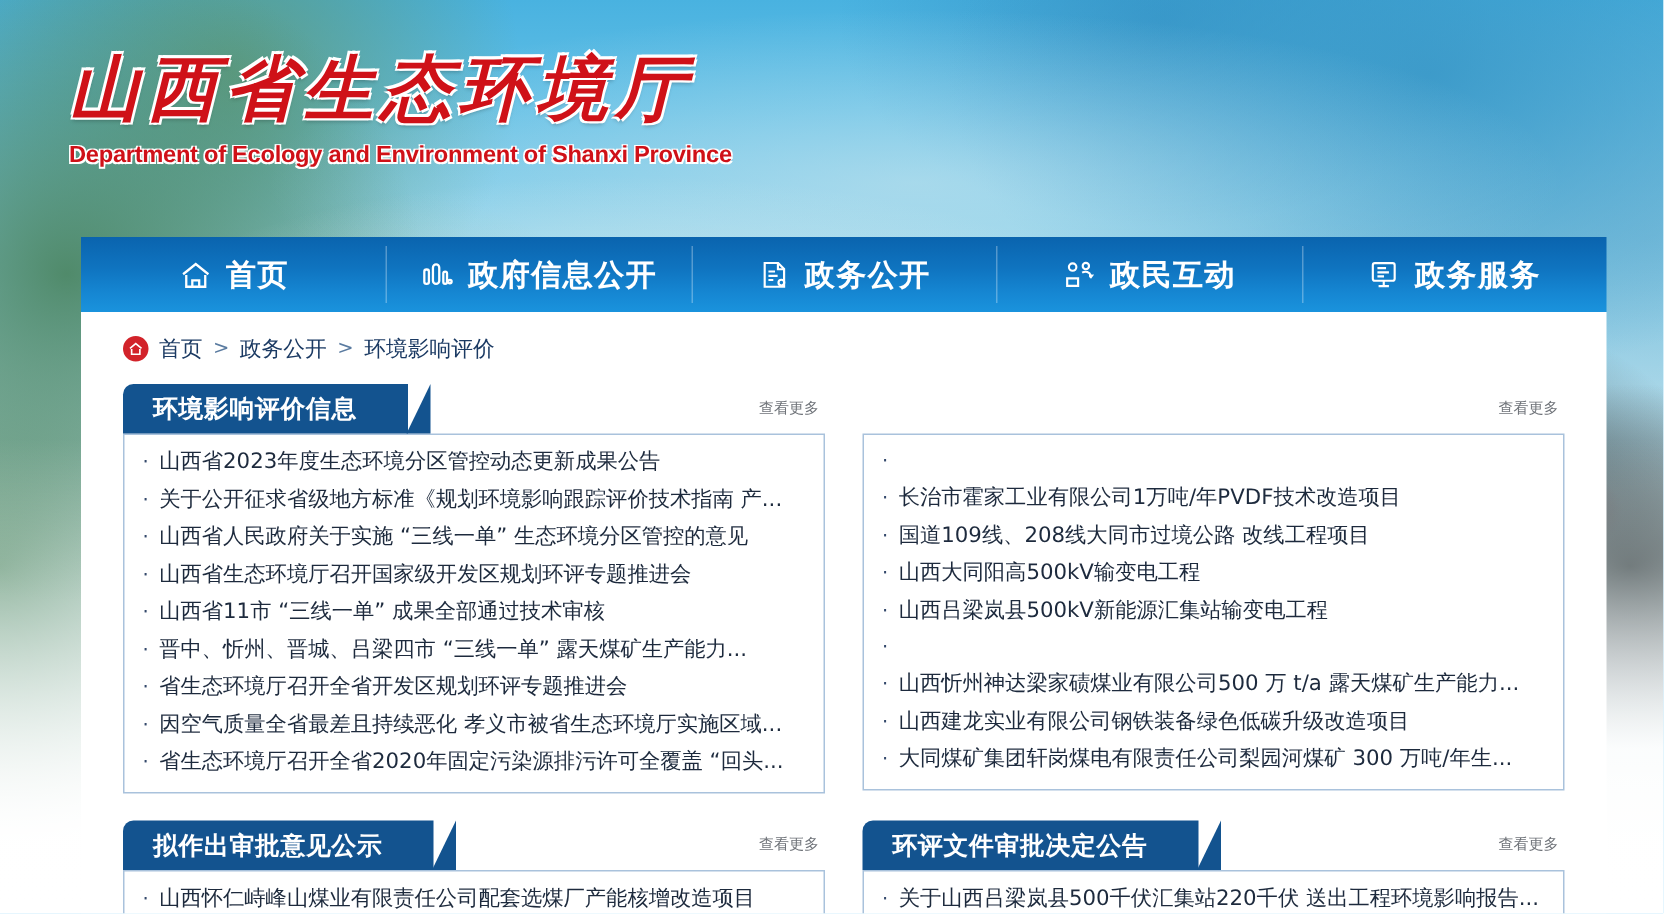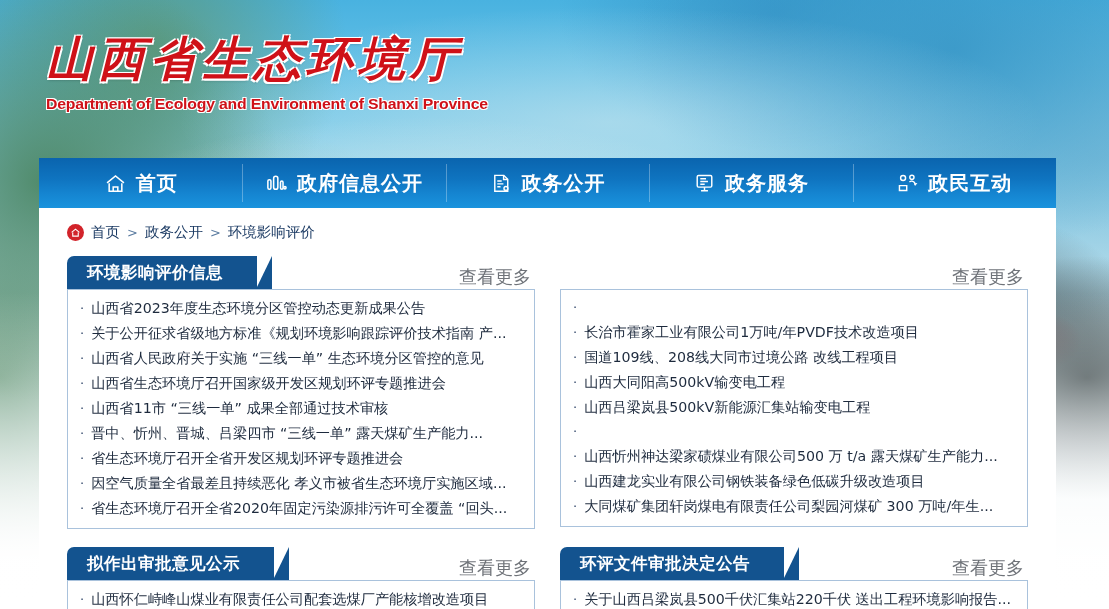--- a/index.html
+++ b/index.html
@@ -100,21 +100,21 @@
     color: #cf1118;
     text-shadow: 1px 1px 0 #fff, -1px 1px 0 #fff, 1px -1px 0 #fff, -1px -1px 0 #fff;
     white-space: nowrap;
     transform: scaleX(1.02);
     transform-origin: left center;
   }
 
   
   .shell {
     position: absolute;
-    left: 39px; top: 158px;
+    left: 54px; top: 158px;
     width: 1017px;
     height: 451px;
   }
 
   
   .nav {
     display: flex;
     height: 50px;
     background: linear-gradient(180deg, #0a64ae 0%, #0f74c0 42%, #1585d1 72%, #1a93dd 100%);
   }
@@ -212,21 +212,21 @@
     right: -15px; top: 0;
     width: 0; height: 0;
     border-style: solid;
     border-width: 0 0 33px 16px;
     border-color: transparent transparent #13538f transparent;
   }
   .panel-more {
     position: absolute;
     right: 4px;
     top: 9px;
-    font-size: 18px;
+    font-size: 10px;
     color: #6f7379;
     cursor: pointer;
     font-family: Liberation Mono, monospace;
   }
 
   .panel-body {
     border: 1px solid #a9c2dc;
     background: #fff;
     padding: 6px 12px 7px 12px;
   }
@@ -308,40 +308,40 @@
             <path d="M7.6 9.4h4.6M7.6 12.4h6.4M7.6 15.3h3.4"></path>
             <circle cx="16.6" cy="17.1" r="2"></circle>
           </svg>
         </span>
         <span>政务公开</span>
       </div>
 
       <div class="nav-item">
         <span class="nav-icon">
           <svg width="23" height="23" viewBox="0 0 24 24" fill="none" stroke="#fff" stroke-width="1.5">
-            <rect x="4.4" y="3.6" width="15.2" height="12.2" rx="1.4"></rect>
-            <path d="M7.6 7h6M7.6 10h8M7.6 12.8h4.6"></path>
-            <path d="M12 15.8v3.1M8.4 19.6h7.2"></path>
-          </svg>
-        </span>
-        <span>政务服务</span>
-      </div>
-
-      <div class="nav-item">
-        <span class="nav-icon">
-          <svg width="23" height="23" viewBox="0 0 24 24" fill="none" stroke="#fff" stroke-width="1.5">
             <circle cx="7.4" cy="6.3" r="2.6"></circle>
             <path d="M3.6 19.4v-5.2h7.6v5.2z"></path>
             <circle cx="16.6" cy="5.6" r="2.2"></circle>
             <path d="M14 10.2c2.4-1.4 5.2-.4 6 2.1"></path>
             <path d="M19.6 13.9l1.2-1.6-2 .1"></path>
           </svg>
         </span>
         <span>政民互动</span>
       </div>
+
+      <div class="nav-item">
+        <span class="nav-icon">
+          <svg width="23" height="23" viewBox="0 0 24 24" fill="none" stroke="#fff" stroke-width="1.5">
+            <rect x="4.4" y="3.6" width="15.2" height="12.2" rx="1.4"></rect>
+            <path d="M7.6 7h6M7.6 10h8M7.6 12.8h4.6"></path>
+            <path d="M12 15.8v3.1M8.4 19.6h7.2"></path>
+          </svg>
+        </span>
+        <span>政务服务</span>
+      </div>
     </nav>
 
     <div class="card">
 
       <div class="crumb">
         <span class="crumb-home">
           <svg width="11" height="11" viewBox="0 0 24 24" fill="none" stroke="#fff" stroke-width="2.4">
             <path d="M3.6 11.6 12 4.6l8.4 7"></path>
             <path d="M6 12.2V20h12v-7.8"></path>
           </svg>

